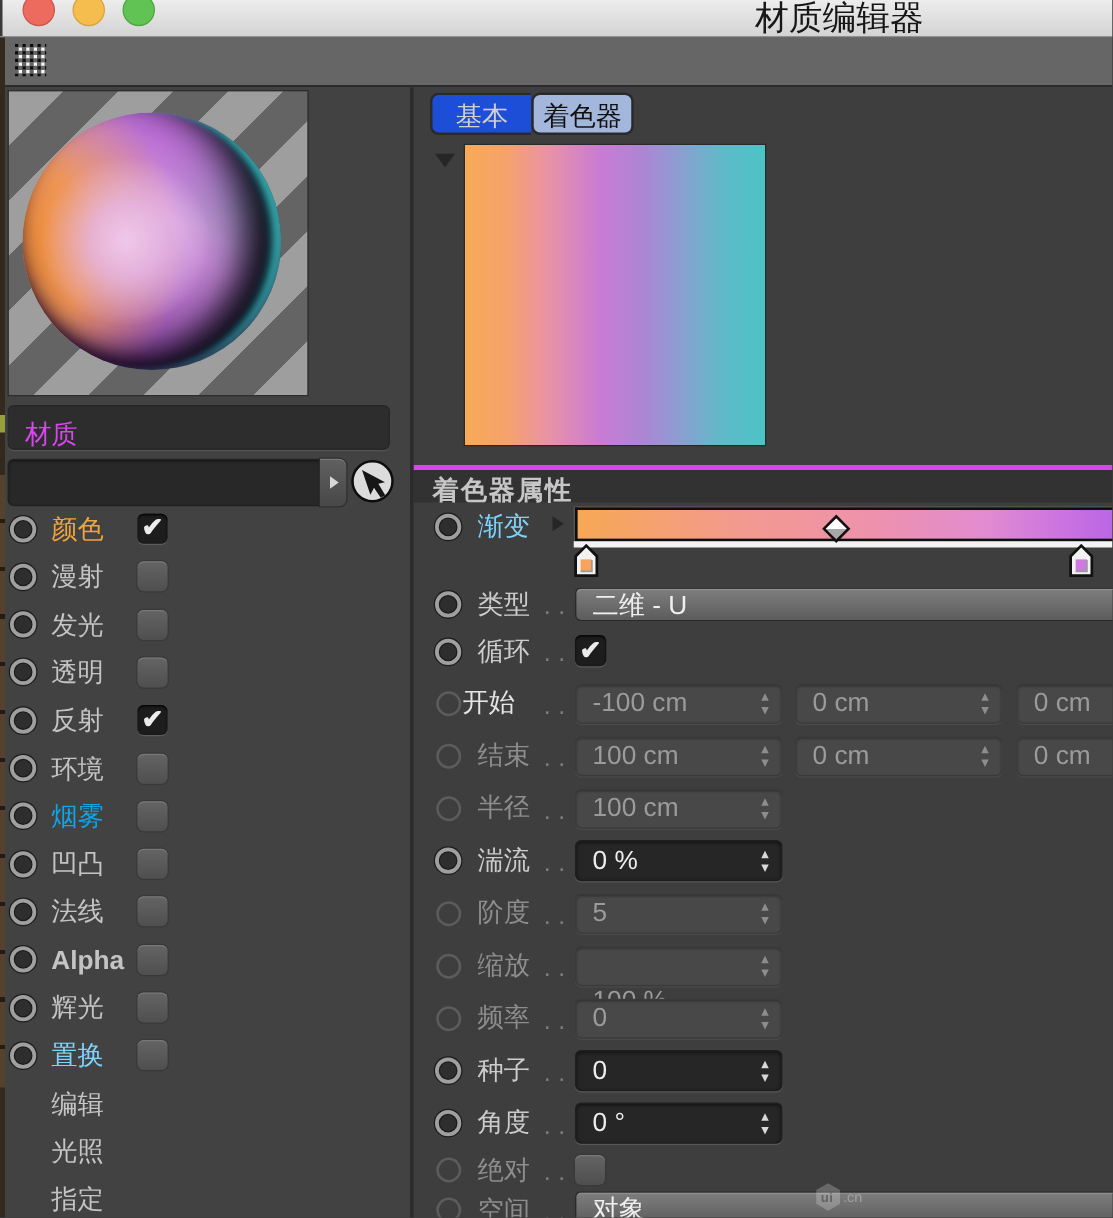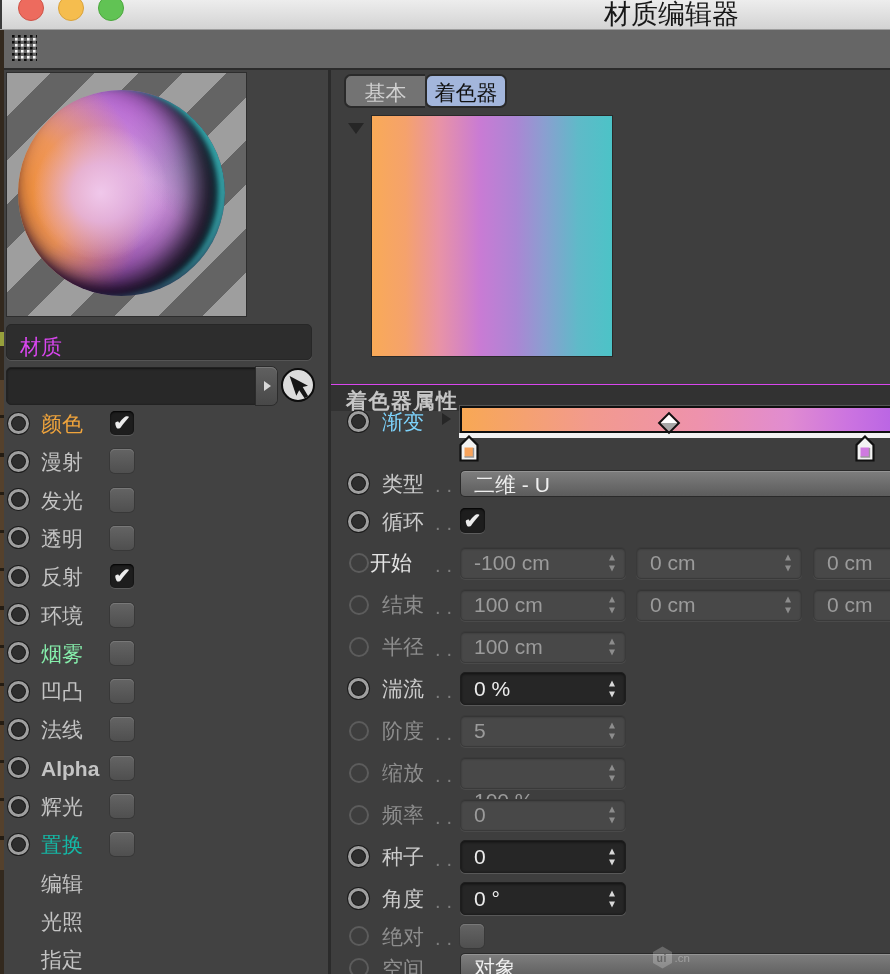--- a/index.html
+++ b/index.html
@@ -138,55 +138,55 @@
 <div class="radio" style="left:8px;top:527.4px;"></div>
 <div class="lbl" style="left:41px;top:527.9px;color:#c4c4c4;">透明</div>
 <div class="cb off" style="left:110px;top:525.9px;"></div>
 <div class="radio" style="left:8px;top:565.7px;"></div>
 <div class="lbl" style="left:41px;top:566.2px;color:#c4c4c4;">反射</div>
 <div class="cb on" style="left:110px;top:564.2px;">✔</div>
 <div class="radio" style="left:8px;top:604.0px;"></div>
 <div class="lbl" style="left:41px;top:604.5px;color:#c4c4c4;">环境</div>
 <div class="cb off" style="left:110px;top:602.5px;"></div>
 <div class="radio" style="left:8px;top:642.3px;"></div>
-<div class="lbl" style="left:41px;top:642.8px;color:#86efac;">烟雾</div>
+<div class="lbl" style="left:41px;top:642.8px;color:#0ea5e9;">烟雾</div>
 <div class="cb off" style="left:110px;top:640.8px;"></div>
 <div class="radio" style="left:8px;top:680.6px;"></div>
 <div class="lbl" style="left:41px;top:681.1px;color:#c4c4c4;">凹凸</div>
 <div class="cb off" style="left:110px;top:679.1px;"></div>
 <div class="radio" style="left:8px;top:718.9px;"></div>
 <div class="lbl" style="left:41px;top:719.4px;color:#c4c4c4;">法线</div>
 <div class="cb off" style="left:110px;top:717.4px;"></div>
 <div class="radio" style="left:8px;top:757.2px;"></div>
 <div class="lbl" style="left:41px;top:757.7px;color:#c4c4c4;font-weight:bold;">Alpha</div>
 <div class="cb off" style="left:110px;top:755.7px;"></div>
 <div class="radio" style="left:8px;top:795.5px;"></div>
 <div class="lbl" style="left:41px;top:796.0px;color:#c4c4c4;">辉光</div>
 <div class="cb off" style="left:110px;top:794.0px;"></div>
 <div class="radio" style="left:8px;top:833.8px;"></div>
-<div class="lbl" style="left:41px;top:834.3px;color:#14b8a6;">置换</div>
+<div class="lbl" style="left:41px;top:834.3px;color:#7dd3fc;">置换</div>
 <div class="cb off" style="left:110px;top:832.3px;"></div>
 <div class="lbl" style="left:41px;top:872.6px;color:#c4c4c4;">编辑</div>
 <div class="lbl" style="left:41px;top:910.9px;color:#c4c4c4;">光照</div>
 <div class="lbl" style="left:41px;top:949.2px;color:#c4c4c4;">指定</div>
 <div class="abs" style="left:328px;top:70px;width:3px;height:904px;background:#2b2b2b;"></div>
 <div class="abs" style="left:331px;top:70px;width:559px;height:904px;background:#3e3e3e;"></div>
 
-<div class="abs" style="left:344px;top:74px;width:79px;height:30px;background:#737373;border:2px solid #2a2a2a;border-radius:7px 0 0 7px;border-right:none;">
+<div class="abs" style="left:344px;top:74px;width:79px;height:30px;background:#1d4ed8;border:2px solid #2a2a2a;border-radius:7px 0 0 7px;border-right:none;">
  <div class="abs" style="left:0;width:79px;text-align:center;top:3px;font-size:21px;color:#d0d0d0;">基本</div>
 </div>
 <div class="abs" style="left:425px;top:74px;width:78px;height:30px;background:#a3b6dc;border:2px solid #2a2a2a;border-radius:7px;">
  <div class="abs" style="left:0;width:78px;text-align:center;top:3px;font-size:21px;color:#111;">着色器</div>
 </div>
 
 <div class="abs" style="left:348px;top:123px;width:0;height:0;border-left:8px solid transparent;border-right:8px solid transparent;border-top:11px solid #262626;"></div>
 <div class="abs" style="left:371px;top:115px;width:240px;height:240px;border:1px solid #2a2a2a;
  background:linear-gradient(90deg,#f9aa57 0%,#f5a26c 14%,#e893a6 28%,#c97bd4 45%,#ab86d4 60%,#8a9fd0 72%,#5fbac8 86%,#4cc3c7 100%);"></div>
 
-<div class="abs" style="left:331px;top:384px;width:559px;height:26px;background:#323232;border-top:1px solid #d946ef;">
+<div class="abs" style="left:331px;top:372px;width:559px;height:26px;background:#323232;border-top:4px solid #d946ef;">
  <div class="abs" style="left:15px;top:2px;font-size:21px;letter-spacing:1.5px;font-weight:bold;color:#c6c6c6;">着色器属性</div>
 </div>
 
 <div class="radio" style="left:348px;top:410.5px;"></div>
 <div class="lbl" style="left:382px;top:410.5px;color:#7dd3fc;">渐变</div>
 <div class="abs" style="left:442px;top:413px;width:0;height:0;border-top:6px solid transparent;border-bottom:6px solid transparent;border-left:9px solid #262626;"></div>
 <div class="abs" style="left:459px;top:405px;width:431px;height:28px;background:#555;"></div>
 <div class="abs" style="left:460px;top:406px;width:430px;height:27px;border:2px solid #0f0f0f;border-right:none;box-sizing:border-box;
  background:linear-gradient(90deg,#f8a854 0%,#f29a8e 30%,#ee92ac 55%,#e18cd0 76%,#cc74e0 90%,#bb66e4 100%);"></div>
 <div class="abs" style="left:459px;top:433px;width:431px;height:4.5px;background:#f2f2f2;"></div>

